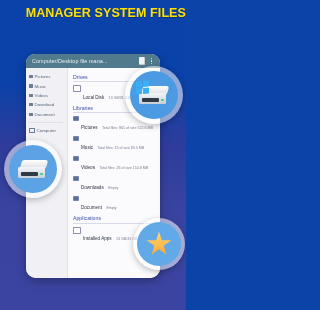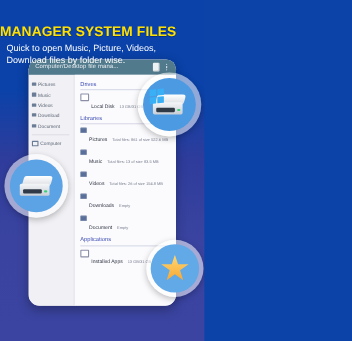--- a/index.html
+++ b/index.html
@@ -6,21 +6,21 @@
   body{
     width:186px;height:310px;overflow:hidden;
     font-family:"Liberation Sans",sans-serif;
     background:#0b43a8;
     position:relative;
   }
   .bg{
     position:absolute;inset:0;
     background:linear-gradient(180deg,#0a42a9 0%,#0a42a9 26%,#2f3c9b 47%,#3a44a0 70%,#3b44a1 100%);
   }
-  .header{position:absolute;top:16px;left:0;width:186px;text-align:left;z-index:5;}
+  .header{position:absolute;top:0;left:0;width:186px;text-align:right;z-index:5;}
   .title{
     margin:7px 0 0 0;
     color:#ffe000;
     font-size:12.5px;font-weight:bold;
     letter-spacing:.1px;
     line-height:13px;
     text-shadow:0 1px 0 rgba(0,0,0,.25);
   }
   .subtitle{
     margin:3px 6px 0 6px;
@@ -157,21 +157,20 @@
     filter:drop-shadow(0 1px 1px rgba(0,0,0,.18));
   }
 </style>
 </head>
 <body>
 
 <div class="bg"></div>
 
 <div class="header">
   <div class="title">MANAGER SYSTEM FILES</div>
-  <div class="subtitle">Quick to open Music, Picture, Videos, Download files by folder wise.</div>
 </div>
 
 <div class="window">
 
   <div class="titlebar">
     <div class="titlebar-text">Computer/Desktop file mana...</div>
     <div class="tb-icon">
         <div class="doc-ico"></div>
       </div>
     <div class="tb-icon">

